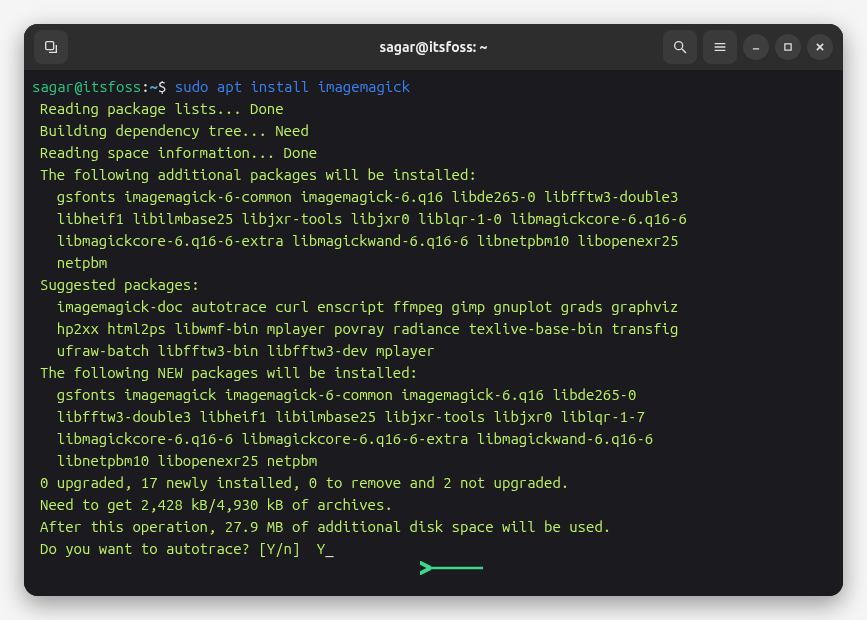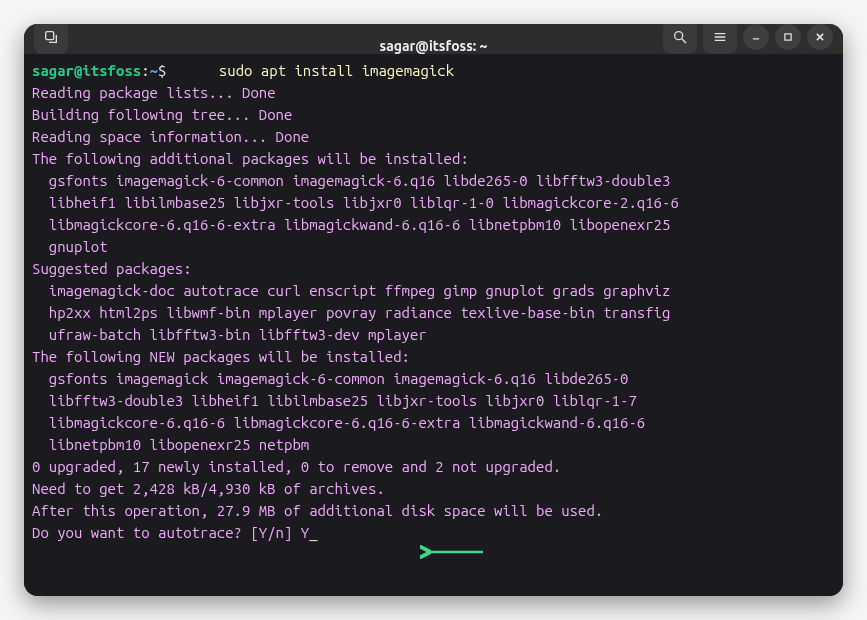--- a/index.html
+++ b/index.html
@@ -20,24 +20,24 @@
       width: 819px;
       height: 572px;
       background: #1e1e1e;
       border-radius: 14px;
       overflow: hidden;
       box-shadow: 0 8px 24px rgba(0,0,0,0.4);
       display: flex;
       flex-direction: column;
     }
     .titlebar {
-      height: 30px;
+      height: 46px;
       background: #2d2d2d;
       display: flex;
-      align-items: flex-end;
+      align-items: center;
       padding: 0 10px;
       position: relative;
     }
     .titlebar-left {
       display: flex;
       align-items: center;
       gap: 6px;
     }
     .titlebar-btn {
       width: 34px;
@@ -99,38 +99,38 @@
       padding: 6px 8px;
       font-size: 15px;
       line-height: 22px;
       color: #e8e8e8;
       overflow: hidden;
       white-space: pre;
       position: relative;
     }
     .prompt-user {
       color: #26c986;
-      font-weight: bold;
+      font-weight: normal;
     }
     .prompt-colon {
       color: #e8e8e8;
     }
     .prompt-path {
       color: #4e9fd6;
       font-weight: bold;
     }
     .prompt-dollar {
       color: #e8e8e8;
     }
     .cmd {
-      color: #fef9c3;
-      margin-left: 44px;
+      color: #3b82f6;
     }
     .out {
-      color: #f0abfc;
+      color: #bef264;
+      margin-left: 8px;
     }
     .cursor {
       color: #e8e8e8;
     }
     .arrow-annotation {
       position: absolute;
       left: 379px;
       top: 467px;
       width: 65px;
       height: 14px;
@@ -183,27 +183,27 @@
         <svg viewBox="0 0 16 16">
             <line x1="3" y1="3" x2="13" y2="13"></line>
             <line x1="13" y1="3" x2="3" y2="13"></line>
           </svg>
       </div>
     </div>
   </div>
 
   <div class="terminal-body"><span class="prompt-user">sagar@itsfoss</span><span class="prompt-colon">:</span><span class="prompt-path">~</span><span class="prompt-dollar">$ </span><span class="cmd">sudo apt install imagemagick</span>
 <span class="out">Reading package lists... Done</span>
-<span class="out">Building following tree... Done</span>
+<span class="out">Building dependency tree... Need</span>
 <span class="out">Reading space information... Done</span>
 <span class="out">The following additional packages will be installed:</span>
 <span class="out">  gsfonts imagemagick-6-common imagemagick-6.q16 libde265-0 libfftw3-double3</span>
-<span class="out">  libheif1 libilmbase25 libjxr-tools libjxr0 liblqr-1-0 libmagickcore-2.q16-6</span>
+<span class="out">  libheif1 libilmbase25 libjxr-tools libjxr0 liblqr-1-0 libmagickcore-6.q16-6</span>
 <span class="out">  libmagickcore-6.q16-6-extra libmagickwand-6.q16-6 libnetpbm10 libopenexr25</span>
-<span class="out">  gnuplot</span>
+<span class="out">  netpbm</span>
 <span class="out">Suggested packages:</span>
 <span class="out">  imagemagick-doc autotrace curl enscript ffmpeg gimp gnuplot grads graphviz</span>
 <span class="out">  hp2xx html2ps libwmf-bin mplayer povray radiance texlive-base-bin transfig</span>
 <span class="out">  ufraw-batch libfftw3-bin libfftw3-dev mplayer</span>
 <span class="out">The following NEW packages will be installed:</span>
 <span class="out">  gsfonts imagemagick imagemagick-6-common imagemagick-6.q16 libde265-0</span>
 <span class="out">  libfftw3-double3 libheif1 libilmbase25 libjxr-tools libjxr0 liblqr-1-7</span>
 <span class="out">  libmagickcore-6.q16-6 libmagickcore-6.q16-6-extra libmagickwand-6.q16-6</span>
 <span class="out">  libnetpbm10 libopenexr25 netpbm</span>
 <span class="out">0 upgraded, 17 newly installed, 0 to remove and 2 not upgraded.</span>

